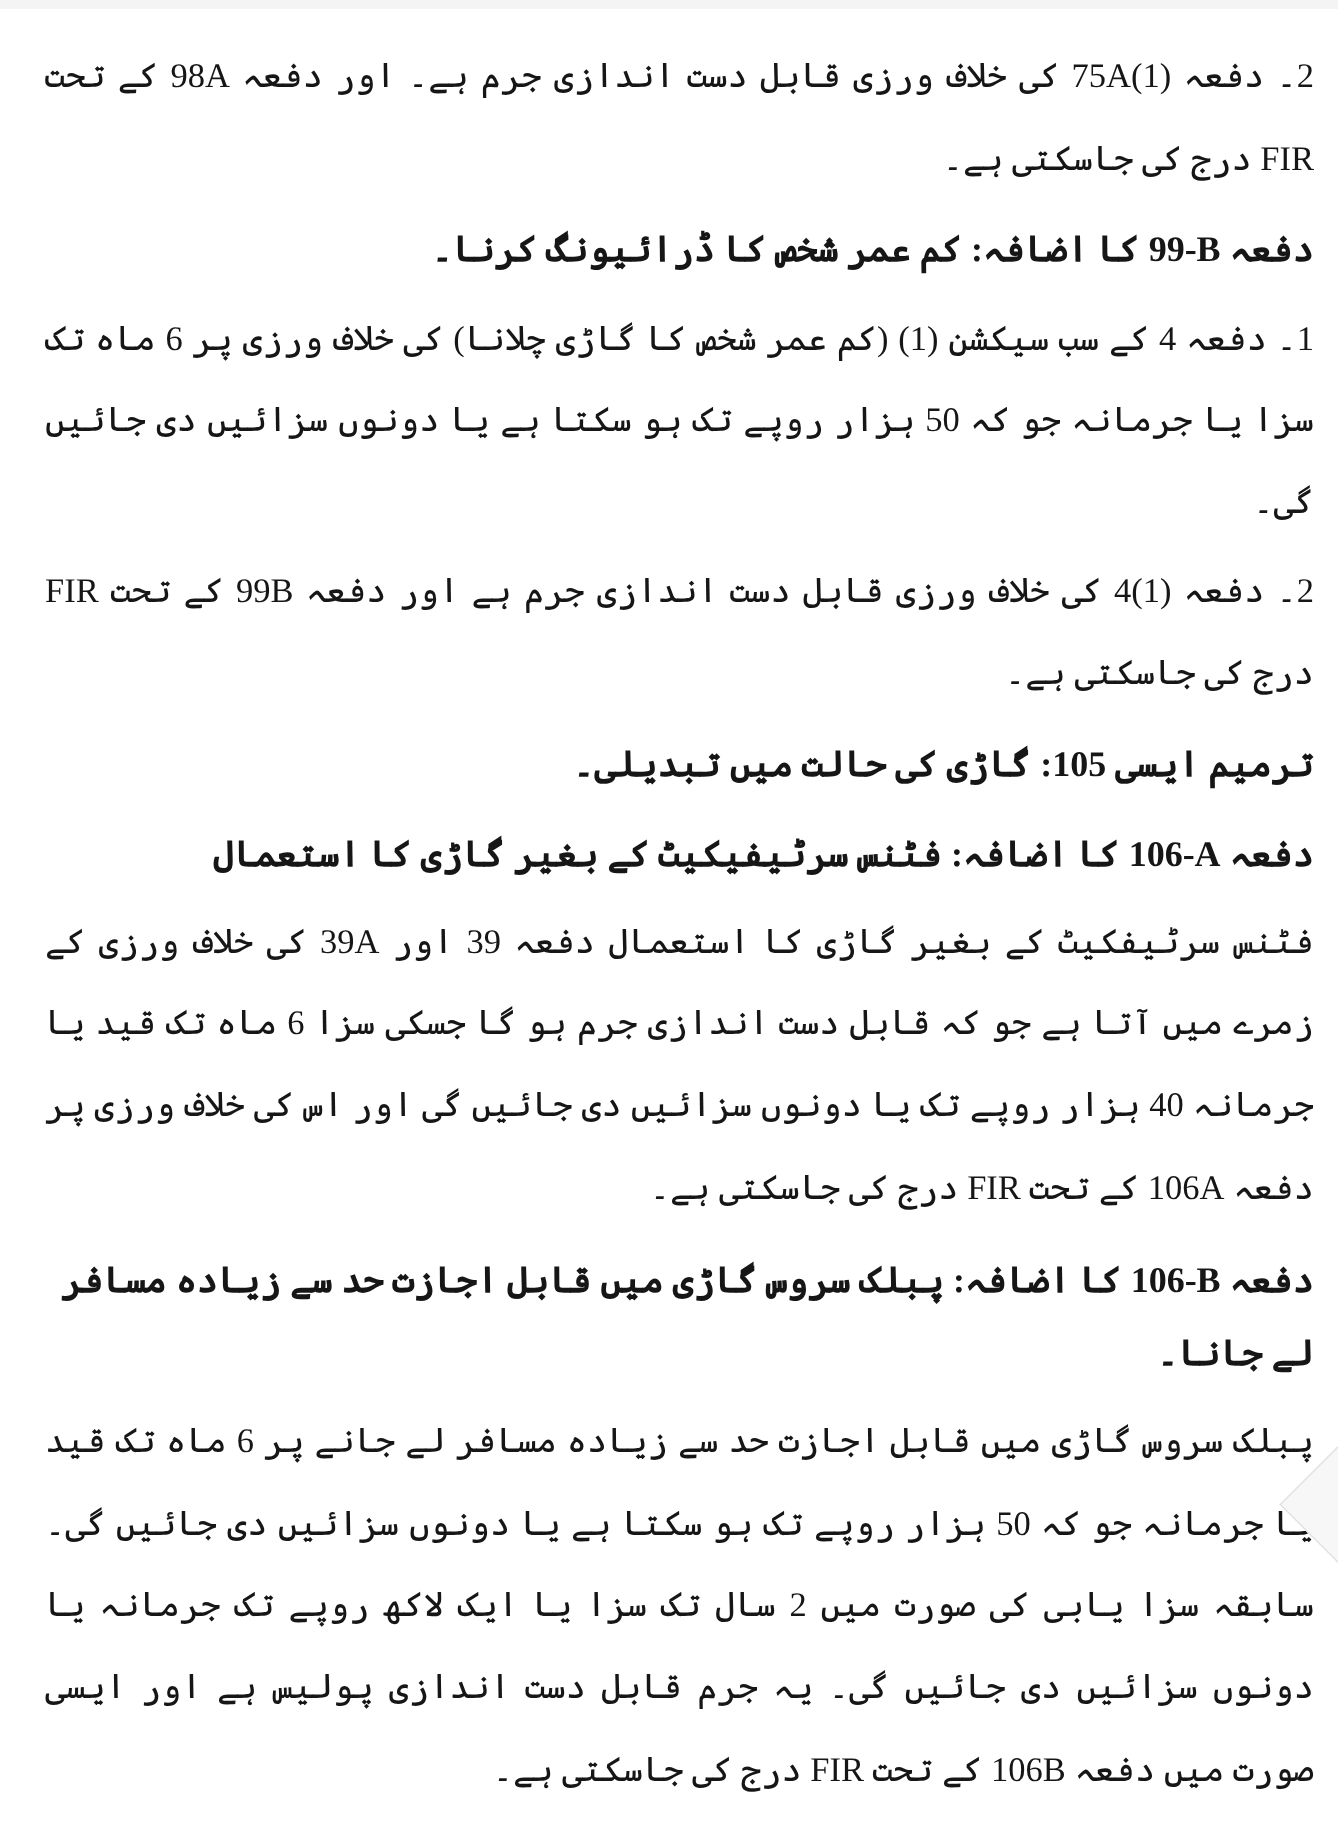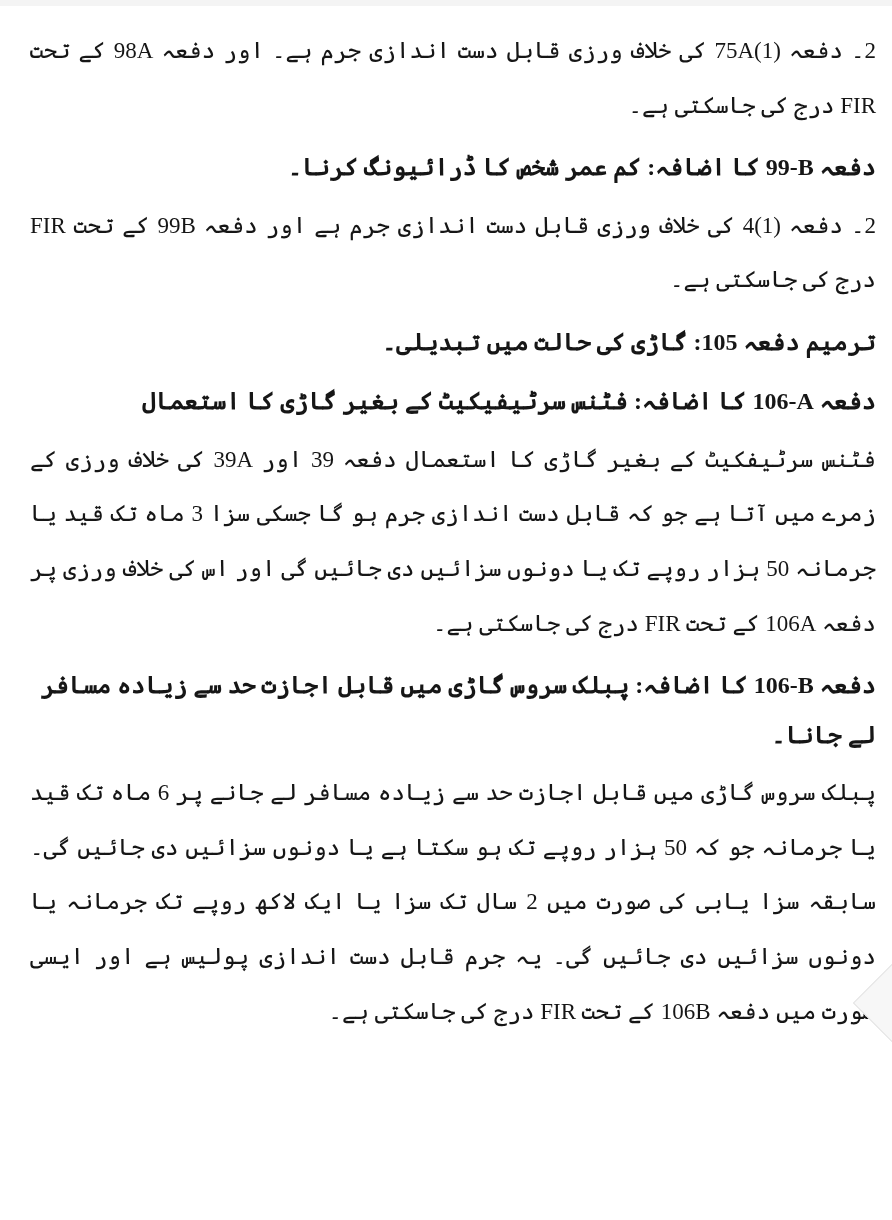--- a/index.html
+++ b/index.html
@@ -46,29 +46,30 @@
 <body>
 
 <div class="photo-edge"></div>
 
 <div class="page" dir="rtl" lang="ur">
 
   <p class="body-text">2۔ دفعہ ⁦75A(1)⁩ کی خلاف ورزی قابل دست اندازی جرم ہے۔ اور دفعہ 98A کے تحت FIR درج کی جاسکتی ہے۔</p>
 
   <h2 class="heading">دفعہ ⁦99-B⁩ کا اضافہ: کم عمر شخص کا ڈرائیونگ کرنا۔</h2>
 
+  <p class="body-text">1۔ دفعہ 4 کے سب سیکشن (1) (کم عمر شخص کا گاڑی چلانا) کی خلاف ورزی پر 6 ماہ تک سزا یا جرمانہ جو کہ 50 ہزار روپے تک ہو سکتا ہے یا دونوں سزائیں دی جائیں گی۔</p>
 
   <p class="body-text">2۔ دفعہ ⁦4(1)⁩ کی خلاف ورزی قابل دست اندازی جرم ہے اور دفعہ 99B کے تحت FIR درج کی جاسکتی ہے۔</p>
 
-  <h2 class="heading">ترمیم دفعہ 105: گاڑی کی حالت میں تبدیلی۔</h2>
+  <h2 class="heading">ترمیم ایسی 105: گاڑی کی حالت میں تبدیلی۔</h2>
 
 
   <h2 class="heading">دفعہ ⁦106-A⁩ کا اضافہ: فٹنس سرٹیفیکیٹ کے بغیر گاڑی کا استعمال</h2>
 
-  <p class="body-text">فٹنس سرٹیفکیٹ کے بغیر گاڑی کا استعمال دفعہ 39 اور 39A کی خلاف ورزی کے زمرے میں آتا ہے جو کہ قابل دست اندازی جرم ہو گا جسکی سزا 3 ماہ تک قید یا جرمانہ 50 ہزار روپے تک یا دونوں سزائیں دی جائیں گی اور اس کی خلاف ورزی پر دفعہ 106A کے تحت FIR درج کی جاسکتی ہے۔</p>
+  <p class="body-text">فٹنس سرٹیفکیٹ کے بغیر گاڑی کا استعمال دفعہ 39 اور 39A کی خلاف ورزی کے زمرے میں آتا ہے جو کہ قابل دست اندازی جرم ہو گا جسکی سزا 6 ماہ تک قید یا جرمانہ 40 ہزار روپے تک یا دونوں سزائیں دی جائیں گی اور اس کی خلاف ورزی پر دفعہ 106A کے تحت FIR درج کی جاسکتی ہے۔</p>
 
   <h2 class="heading">دفعہ ⁦106-B⁩ کا اضافہ: پبلک سروس گاڑی میں قابل اجازت حد سے زیادہ مسافر لے جانا۔</h2>
 
   <p class="body-text">پبلک سروس گاڑی میں قابل اجازت حد سے زیادہ مسافر لے جانے پر 6 ماہ تک قید یا جرمانہ جو کہ 50 ہزار روپے تک ہو سکتا ہے یا دونوں سزائیں دی جائیں گی۔ سابقہ سزا یابی کی صورت میں 2 سال تک سزا یا ایک لاکھ روپے تک جرمانہ یا دونوں سزائیں دی جائیں گی۔ یہ جرم قابل دست اندازی پولیس ہے اور ایسی صورت میں دفعہ 106B کے تحت FIR درج کی جاسکتی ہے۔</p>
 
 </div>
 
 <div class="nav-chevron"></div>
 
 </body></html>

